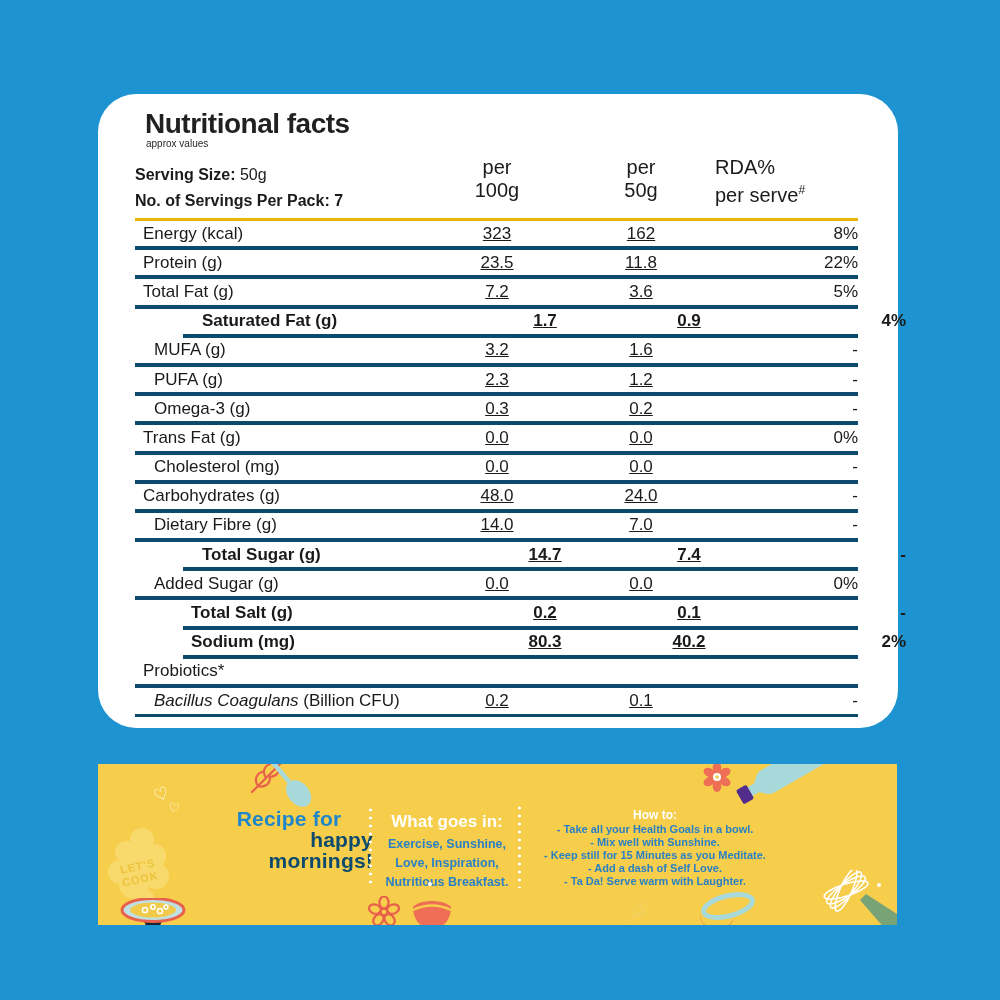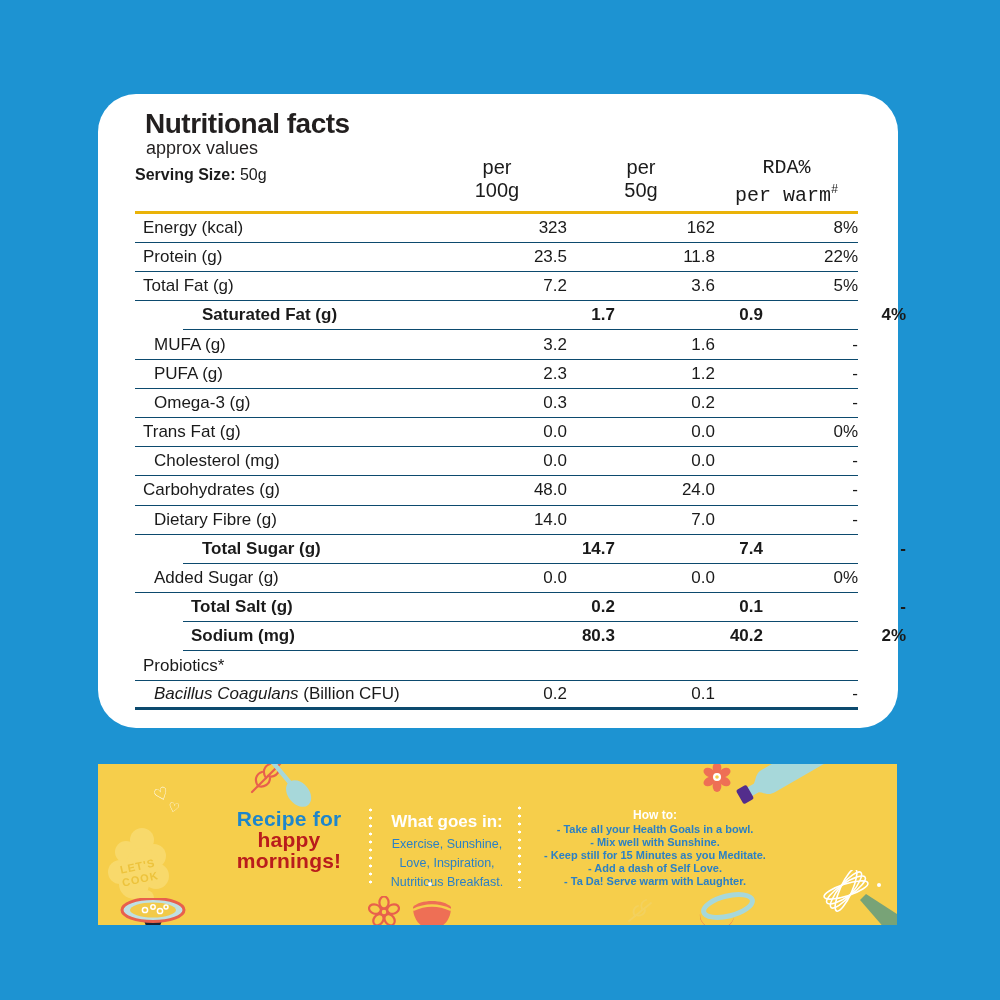--- a/index.html
+++ b/index.html
@@ -13,73 +13,73 @@
   .card{
     position:absolute;left:98px;top:94px;width:800px;height:634px;
     background:#ffffff;border-radius:38px;box-sizing:border-box;
   }
   .title{
     position:absolute;left:47px;top:14px;
     font-size:28px;font-weight:bold;letter-spacing:-0.5px;color:#221f1f;
   }
   .subtitle{
     position:absolute;left:48px;top:44px;
-    font-size:18px;color:#221f1f;
+    font-size:10px;color:#221f1f;
   }
   .table{
     position:absolute;left:37px;top:60px;width:723px;
   }
   .thead{
     display:grid;grid-template-columns:292px 140px 148px 143px;
     border-bottom:3px solid #eab308;
     padding-bottom:4px;min-height:48px;
   }
   .serving{padding-top:8px;font-size:16px;color:#1b1b1b;line-height:26px;}
   .serving b{font-weight:bold;}
   .colhead{
     font-size:20px;line-height:23px;color:#1b1b1b;text-align:center;padding-top:2px;
   }
-  .colhead.right{text-align:center;font-family:Liberation Mono, monospace;}
+  .colhead.right{text-align:left;}
   .colhead sup{font-size:12px;}
   .rows{}
   .row{
     display:grid;grid-template-columns:292px 140px 148px 143px;
-    height:29.2px;box-sizing:border-box;border-bottom:1px solid #0c4a6e;
+    height:29.2px;box-sizing:border-box;border-bottom:4px solid #0c4a6e;
     align-items:center;font-size:17px;color:#1a1a1a;
   }
   .row:last-child{border-bottom-width:3px;}
   .row.bold{font-weight:bold;margin-left:48px;}
   .c-label{padding-left:8px;white-space:nowrap;}
   .c-label.indent{padding-left:19px;}
   .c-label i{font-style:italic;}
-  .c-100,.c-50{text-align:right;}
+  .c-100,.c-50{text-align:center;text-decoration:underline;}
   .c-rda{text-align:right;}
   
   .banner{
     position:absolute;left:98px;top:764px;width:799px;height:161px;
     background:#f6ce4b;overflow:hidden;
   }
   .recipe{
     position:absolute;left:107px;top:44px;width:168px;text-align:center;
     font-size:21px;font-weight:bold;line-height:21px;letter-spacing:0.2px;
   }
   .recipe .l1{color:#1e86cb;}
-  .recipe .l2,.recipe .l3{color:#b91c1c;}
+  .recipe .l2,.recipe .l3{color:#0c4a6e;text-align:right;}
   .vdots{
     position:absolute;width:3px;
     background-image:radial-gradient(circle, #ffffff 1.4px, rgba(255,255,255,0) 1.6px);
     background-size:3px 8px;background-repeat:repeat-y;
   }
   .vdots.d1{left:271px;top:42px;height:80px;}
   .vdots.d2{left:420px;top:40px;height:84px;}
   .wgi{
     position:absolute;left:277px;top:48px;width:144px;text-align:center;
   }
   .wgi .h{color:#ffffff;font-weight:bold;font-size:17px;margin-bottom:3px;}
-  .wgi .item{color:#2b80c5;font-weight:normal;font-size:12.5px;line-height:19px;}
+  .wgi .item{color:#2b80c5;font-weight:bold;font-size:12.5px;line-height:19px;}
   .howto{
     position:absolute;left:427px;top:44px;width:260px;text-align:center;
   }
   .howto .h{color:#ffffff;font-weight:bold;font-size:12px;margin-bottom:1px;}
   .howto .item{color:#2b80c5;font-weight:bold;font-size:11px;line-height:13px;}
   
   .deco{position:absolute;}
   .heart{position:absolute;color:#ffffff;font-size:17px;}
   .cook-text{
     position:absolute;left:10px;top:96px;width:62px;text-align:center;
@@ -92,32 +92,33 @@
 <body>
 
 <div class="card">
   <div class="title">Nutritional facts</div>
   <div class="subtitle">approx values</div>
 
   <div class="table">
     <div class="thead">
       <div class="serving">
         <div><b>Serving Size:</b><span> 50g</span></div>
+        <div><b>No. of Servings Per Pack: 7</b></div>
       </div>
       <div class="colhead">
         <div>per</div>
         <div>100g</div>
       </div>
       <div class="colhead">
         <div>per</div>
         <div>50g</div>
       </div>
       <div class="colhead right">
         <div>RDA%</div>
-        <div><span>per warm</span><sup>#</sup></div>
+        <div><span>per serve</span><sup>#</sup></div>
       </div>
     </div>
     <div class="rows">
   <div class="row">
     <div class="c-label">Energy (kcal)</div>
     <div class="c-100">323</div>
     <div class="c-50">162</div>
     <div class="c-rda">8%</div>
   </div>
 

